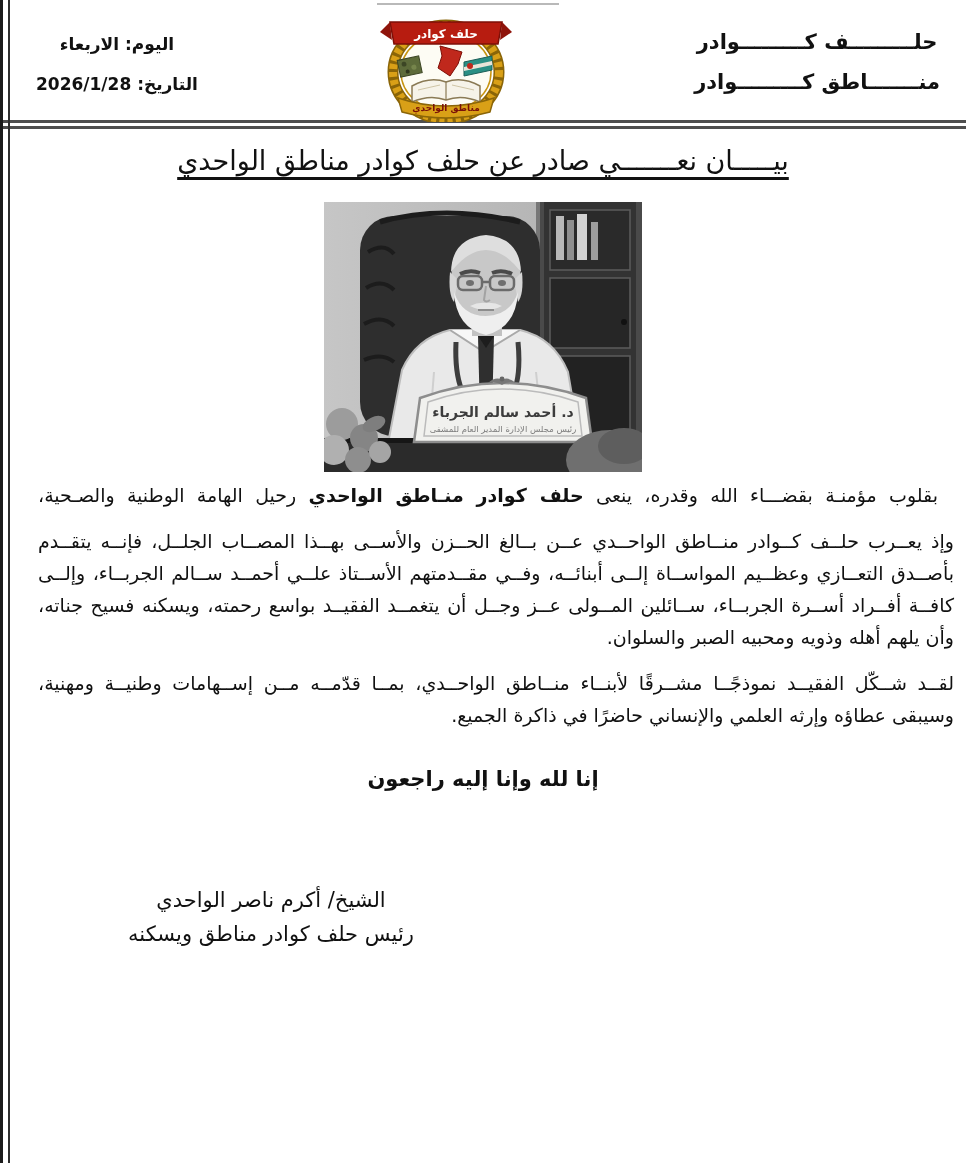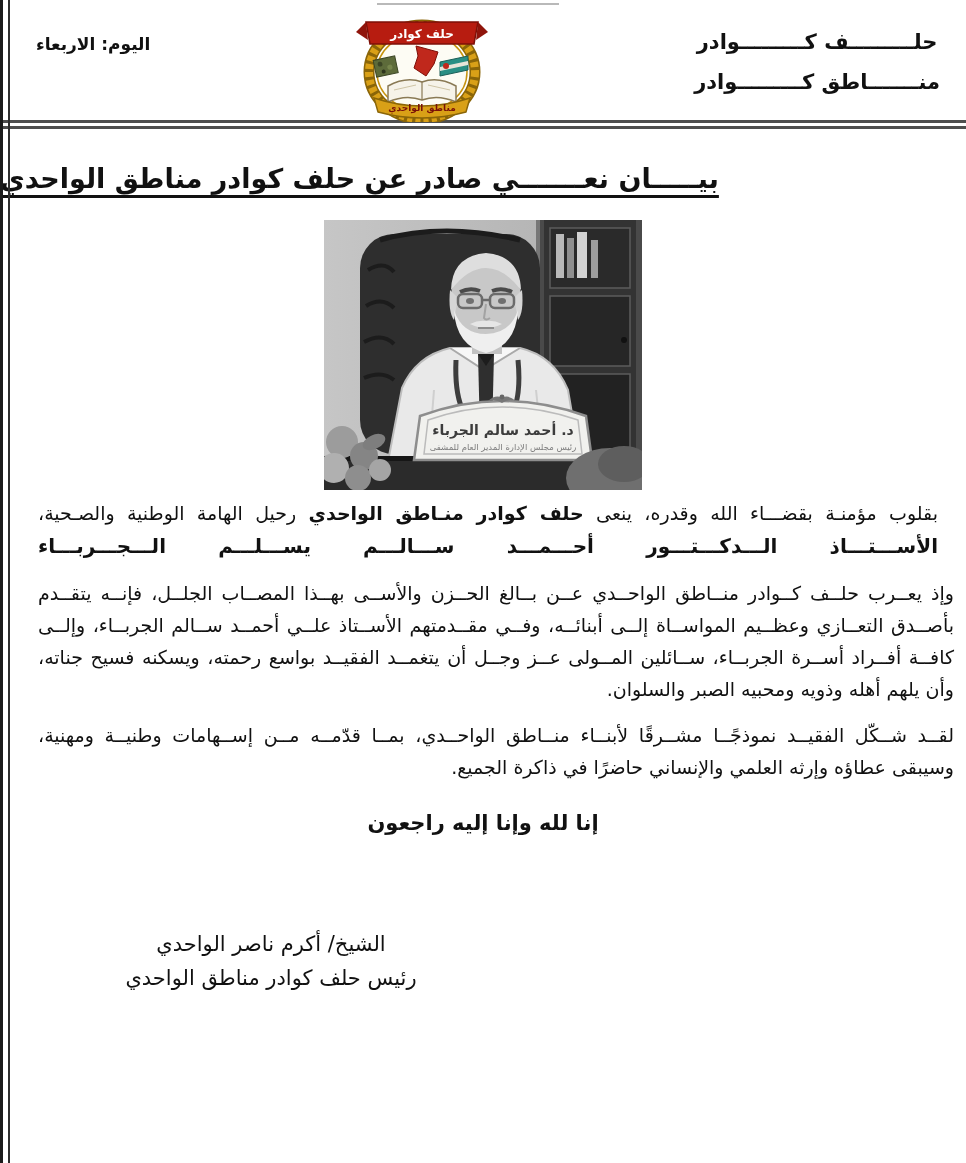--- a/index.html
+++ b/index.html
@@ -23,34 +23,34 @@
   .org-block{font-weight:bold;font-size:21px;line-height:40px;text-align:center;padding-top:8px;letter-spacing:.5px;}
   .logo-wrap{width:160px;margin-top:-4px;flex:0 0 auto;}
   .date-block{font-weight:bold;font-size:17px;line-height:40px;text-align:center;padding-top:10px;padding-left:6px;}
 
   .header-rule{
     margin-top:6px;height:3px;width:966px;
     border-top:3px solid #4e4e4e;border-bottom:3px solid #4e4e4e;
   }
 
   .page-title{
-    margin-top:34px;text-align:left;font-weight:bold;font-size:27px;
+    margin-top:16px;text-align:center;font-weight:normal;font-size:27px;
     text-decoration:underline;text-underline-offset:7px;text-decoration-thickness:3px;
   }
 
   .photo-wrap{width:318px;margin:26px auto 0 auto;}
   .photo-wrap svg{display:block;}
 
   
   .bodytext{margin:7px 28px 0 38px;font-size:19px;line-height:32px;text-align:justify;}
   .line-justify{text-align:justify;text-align-last:justify;}
   .name-line{font-weight:bold;font-size:20px;line-height:34px;text-align:justify;text-align-last:justify;}
   .bold-inline{font-weight:bold;}
   .para{margin:14px 12px 0 38px;font-size:19px;line-height:32px;text-align:justify;}
-  .istirjaa{margin-top:28px;text-align:center;font-weight:bold;font-size:21px;}
+  .istirjaa{margin-top:36px;text-align:center;font-weight:bold;font-size:21px;}
 
   .signature{
     margin-top:92px;margin-left:auto;margin-right:68px;
     width:370px;text-align:center;font-size:21px;line-height:34px;
   }
   
   .signature{margin-right:auto;margin-left:86px;}
 </style>
 </head>
 <body>
@@ -100,20 +100,21 @@
         <line x1="52" y1="80" x2="74" y2="75" stroke="#cfc5a6" stroke-width="1"></line>
         <line x1="86" y1="75" x2="108" y2="80" stroke="#cfc5a6" stroke-width="1"></line>
 
         <path d="M32,88 Q80,104 128,88 L124,102 Q80,114 36,102 Z" fill="#d9a017" stroke="#8a6508" stroke-width="1.5"></path>
         <text x="80" y="101" text-anchor="middle" font-size="9" font-weight="bold" fill="#7a1008">مناطق الواحدي</text>
       </svg>
     </div>
 
     <div class="date-block">
       <div>اليوم: الاربعاء</div>
+      <div>التاريخ: 2026/1/28</div>
     </div>
   </div>
 
   <div class="header-rule"></div>
 
   <div class="page-title">بيـــــان نعـــــــي صادر عن حلف كوادر مناطق الواحدي</div>
 
   <div class="photo-wrap">
     <svg width="318" height="270" viewBox="0 0 318 270" xmlns="http://www.w3.org/2000/svg">
       <defs>
@@ -214,27 +215,26 @@
         <ellipse cx="286" cy="258" rx="44" ry="30" fill="#6f6f6f"></ellipse>
         <ellipse cx="300" cy="244" rx="26" ry="18" fill="#5e5e5e"></ellipse>
       </g>
     </svg>
   </div>
 
   <div class="bodytext">
     <div class="line-justify">
       <span>بقلوب مؤمنـة بقضـــاء الله وقدره، ينعى </span><span class="bold-inline">حلف كوادر منـاطق الواحدي</span><span> رحيل الهامة الوطنية والصـحية،</span>
     </div>
-    <div class="name-line">الأســـتـــاذ الـــدكـــتـــور أحـــمـــد ســـالـــم يســـلـــم الـــجـــربـــاء</div>
   </div>
 
   <div class="para">وإذ يعــرب حلــف كــوادر منــاطق الواحــدي عــن بــالغ الحــزن والأســى بهــذا المصــاب الجلــل، فإنــه يتقــدم بأصــدق التعــازي وعظــيم المواســاة إلــى أبنائــه، وفــي مقــدمتهم الأســتاذ علــي أحمــد ســالم الجربــاء، وإلــى كافــة أفــراد أســرة الجربــاء، ســائلين المــولى عــز وجــل أن يتغمــد الفقيــد بواسع رحمته، ويسكنه فسيح جناته، وأن يلهم أهله وذويه ومحبيه الصبر والسلوان.</div>
 
   <div class="para">لقــد شــكّل الفقيــد نموذجًــا مشــرقًا لأبنــاء منــاطق الواحــدي، بمــا قدّمــه مــن إســهامات وطنيــة ومهنية، وسيبقى عطاؤه وإرثه العلمي والإنساني حاضرًا في ذاكرة الجميع.</div>
 
   <div class="istirjaa">إنا لله وإنا إليه راجعون</div>
 
   <div class="signature">
     <div>الشيخ/ أكرم ناصر الواحدي</div>
-    <div>رئيس حلف كوادر مناطق الواحدي</div>
+    <div>رئيس حلف كوادر مناطق ويسكنه</div>
   </div>
 
 </div>
 
 </body></html>

